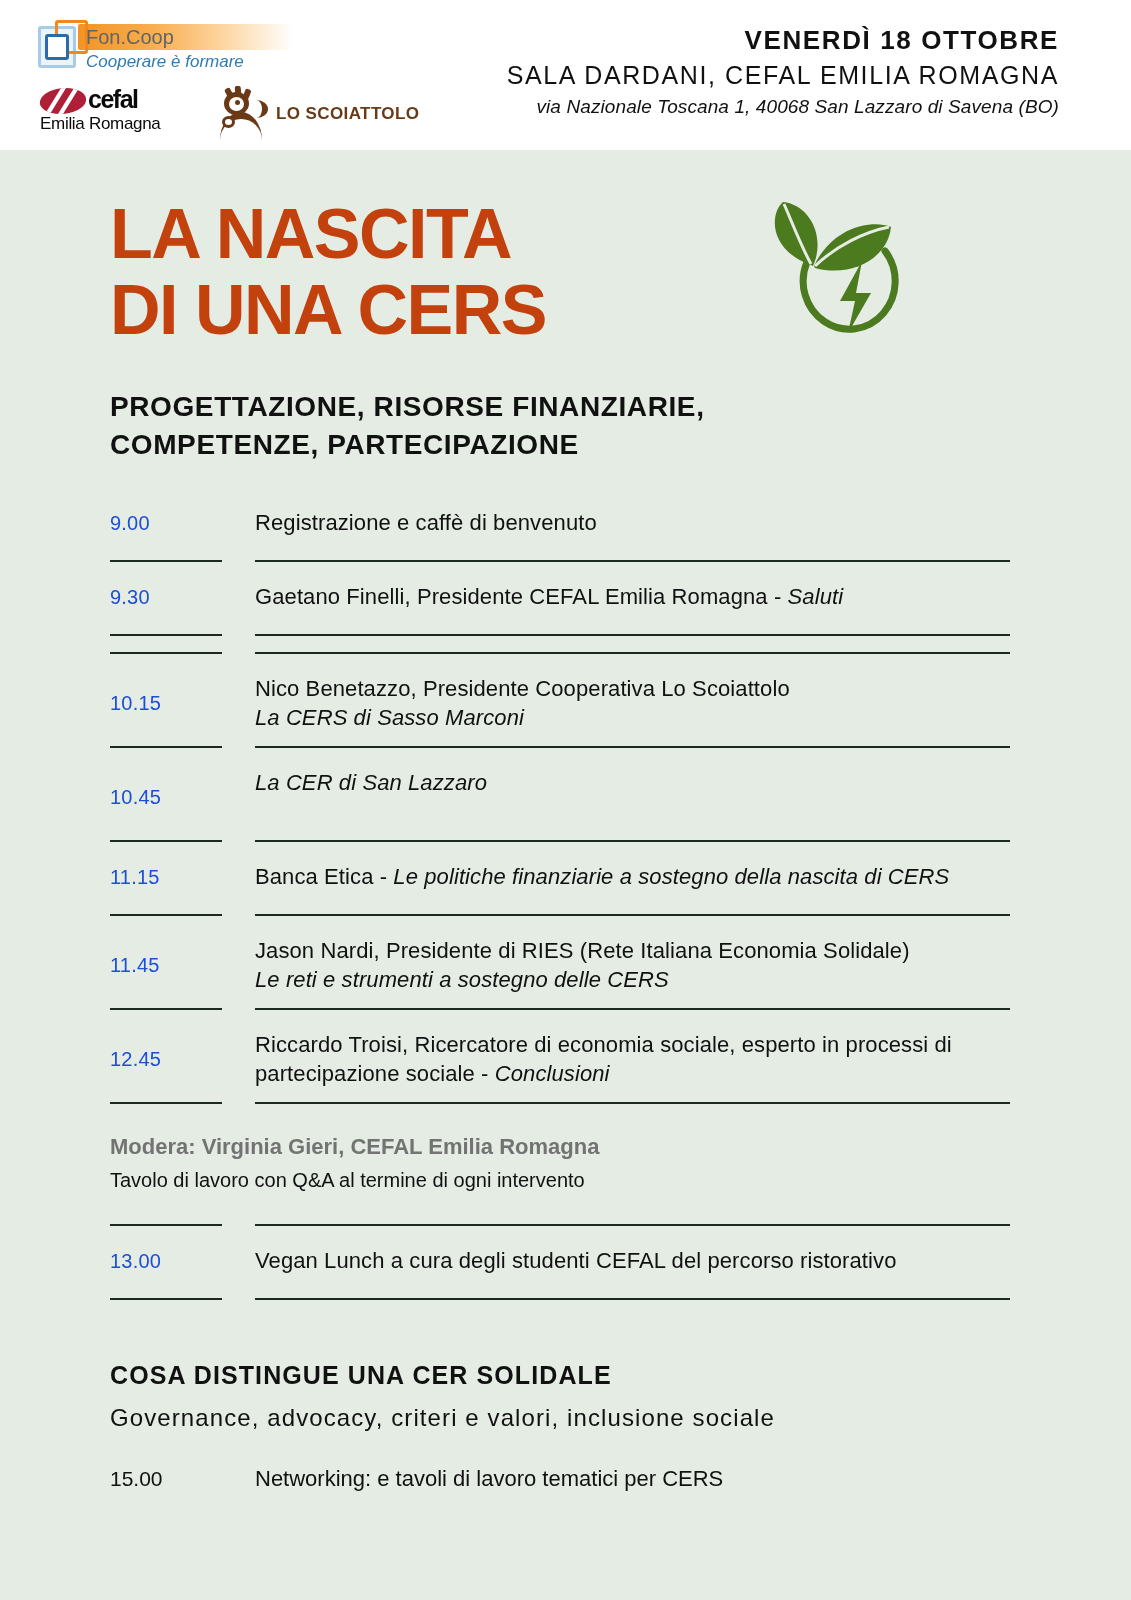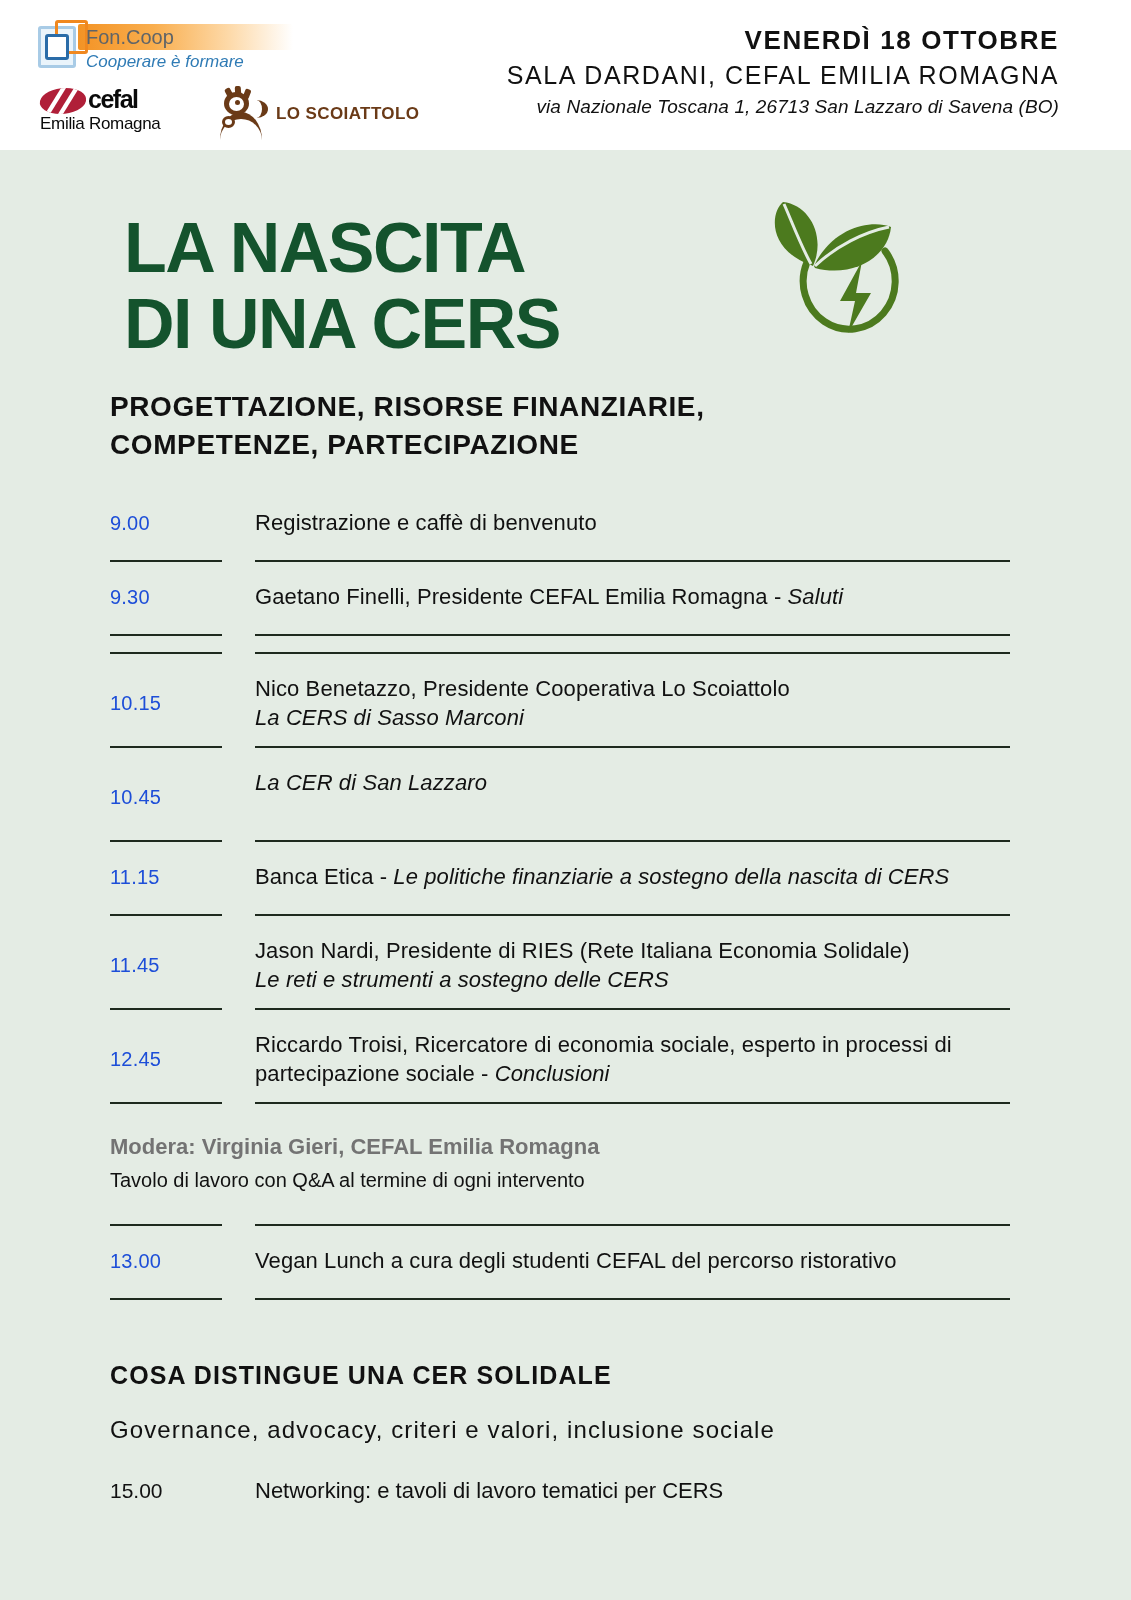--- a/index.html
+++ b/index.html
@@ -256,22 +256,22 @@
     position: absolute;
     left: 110px;
     top: 196px;
     width: 960px;
   }
   .main-title {
     font-size: 70px;
     font-weight: 700;
     letter-spacing: -1.5px;
     line-height: 76px;
-    color: #14532d;
-    margin: 14px;
+    color: #c2410c;
+    margin: 0;
   }
   .title-line { display: block; white-space: nowrap; }
 
   .leaf-logo {
     position: absolute;
     left: 748px;
     top: 196px;
     width: 170px;
     height: 160px;
   }
@@ -385,21 +385,21 @@
     letter-spacing: 1.1px;
     line-height: 34px;
     color: #111111;
   }
   .sec-sub {
     font-size: 24px;
     font-weight: 400;
     letter-spacing: 1.1px;
     line-height: 34px;
     color: #111111;
-    margin-top: 21px;
+    margin-top: 9px;
   }
   .final-row {
     display: flex;
     margin-top: 29px;
   }
   .final-time {
     width: 145px;
     flex: 0 0 145px;
     font-size: 21px;
     line-height: 29px;
@@ -452,21 +452,21 @@
         </div>
         <div class="sc-word">LO SCOIATTOLO</div>
       </div>
 
     </div>
   </div>
 
   <div class="header-right">
     <div class="hdr-date">VENERDÌ 18 OTTOBRE</div>
     <div class="hdr-venue">SALA DARDANI, CEFAL EMILIA ROMAGNA</div>
-    <div class="hdr-address">via Nazionale Toscana 1, 26713 San Lazzaro di Savena (BO)</div>
+    <div class="hdr-address">via Nazionale Toscana 1, 40068 San Lazzaro di Savena (BO)</div>
   </div>
 
 </div>
 
 <div class="title-wrap">
   <h1 class="main-title">
     <span class="title-line">LA NASCITA</span>
     <span class="title-line">DI UNA CERS</span>
   </h1>
 </div>

